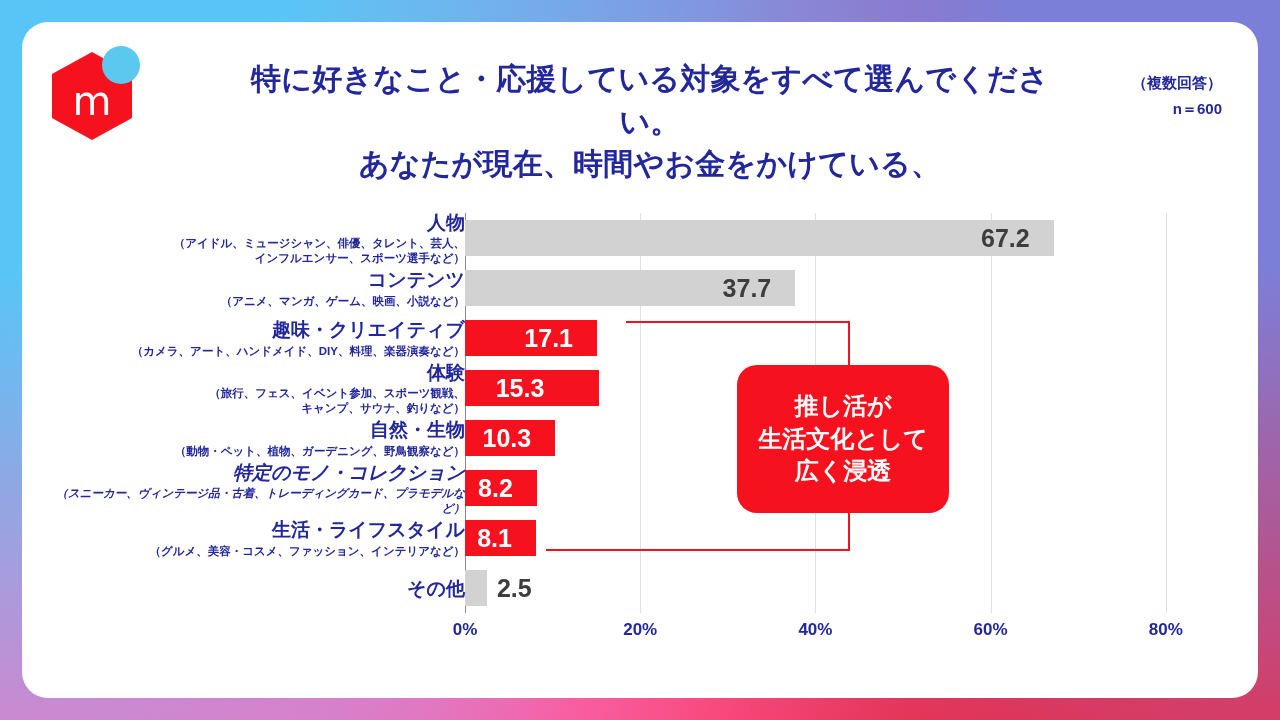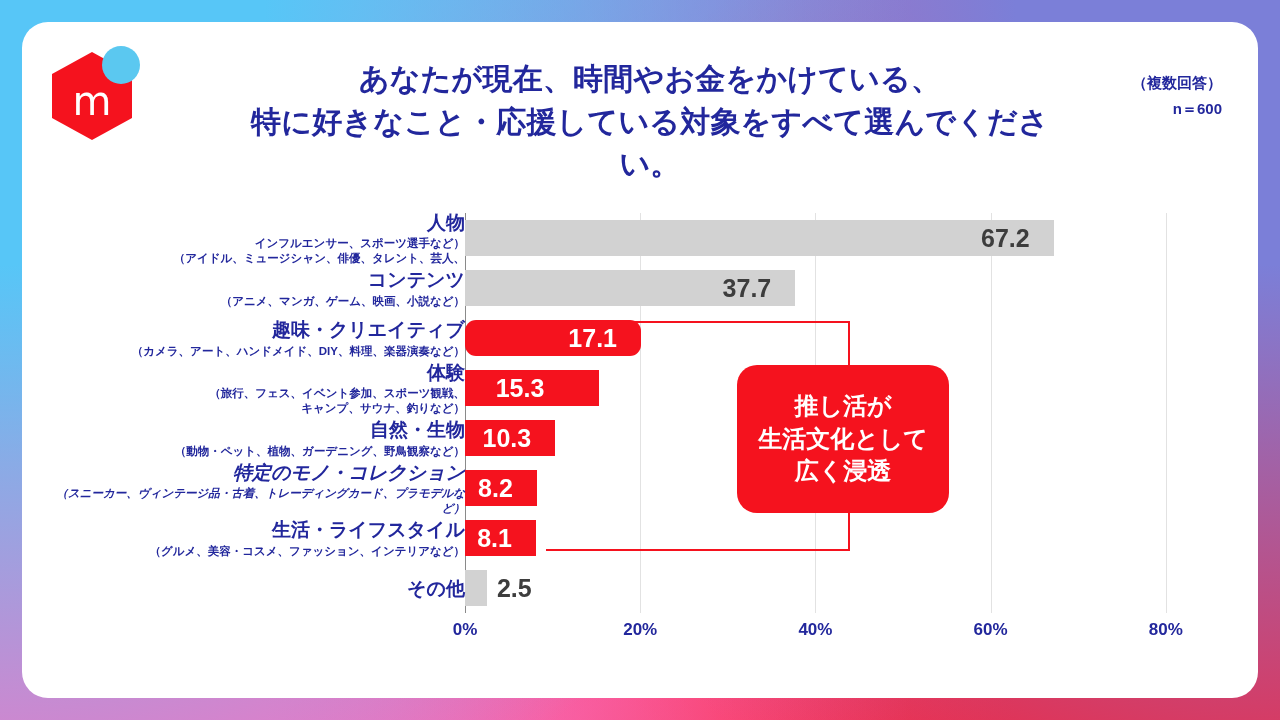--- a/index.html
+++ b/index.html
@@ -124,22 +124,22 @@
 
 <div class="card"></div>
 
 <div class="logo">
   <div class="hex"></div>
   <div class="m">m</div>
   <div class="dot"></div>
 </div>
 
 <div class="title">
+  <div>特に好きなこと・応援している対象をすべて選んでください。</div>
   <div>あなたが現在、時間やお金をかけている、</div>
-  <div>特に好きなこと・応援している対象をすべて選んでください。</div>
 </div>
 
 <div class="nbox">
   <div>（複数回答）</div>
   <div>n＝600</div>
 </div>
 
 <div class="chart">
   <div class="plot" id="plot">
       <div class="gridline axis" style="left: 0px;"></div>
@@ -151,21 +151,21 @@
         <div class="bar gray" style="width: 588.672px;">
           <span class="val">67.2</span>
         </div>
       </div>
       <div class="row" style="top: 50px;">
         <div class="bar gray" style="width: 330.252px;">
           <span class="val">37.7</span>
         </div>
       </div>
       <div class="row" style="top: 100px;">
-        <div class="bar red" style="width: 176px; border-radius: 11px;">
+        <div class="bar red" style="width: 132px;">
           <span class="val">17.1</span>
         </div>
       </div>
       <div class="row" style="top: 150px;">
         <div class="bar red" style="width: 134.028px; justify-content: center;">
           <span class="val">15.3</span>
         </div>
       </div>
       <div class="row" style="top: 200px;">
         <div class="bar red" style="width: 90.228px;">
@@ -185,22 +185,22 @@
       <div class="row" style="top: 350px;">
         <div class="bar gray outside" style="width: 21.9px;">
           <span class="val">2.5</span>
         </div>
       </div>
     </div>
   <div id="cats">
       <div class="cat" style="top: 211.5px;">
         <div class="main">人物</div>
         <div class="sub">
+          <div>（アイドル、ミュージシャン、俳優、タレント、芸人、</div>
           <div>インフルエンサー、スポーツ選手など）</div>
-          <div>（アイドル、ミュージシャン、俳優、タレント、芸人、</div>
         </div>
       </div>
       <div class="cat" style="top: 269px;">
         <div class="main">コンテンツ</div>
         <div class="sub">
           <div>（アニメ、マンガ、ゲーム、映画、小説など）</div>
         </div>
       </div>
       <div class="cat" style="top: 319px;">
         <div class="main">趣味・クリエイティブ</div>

